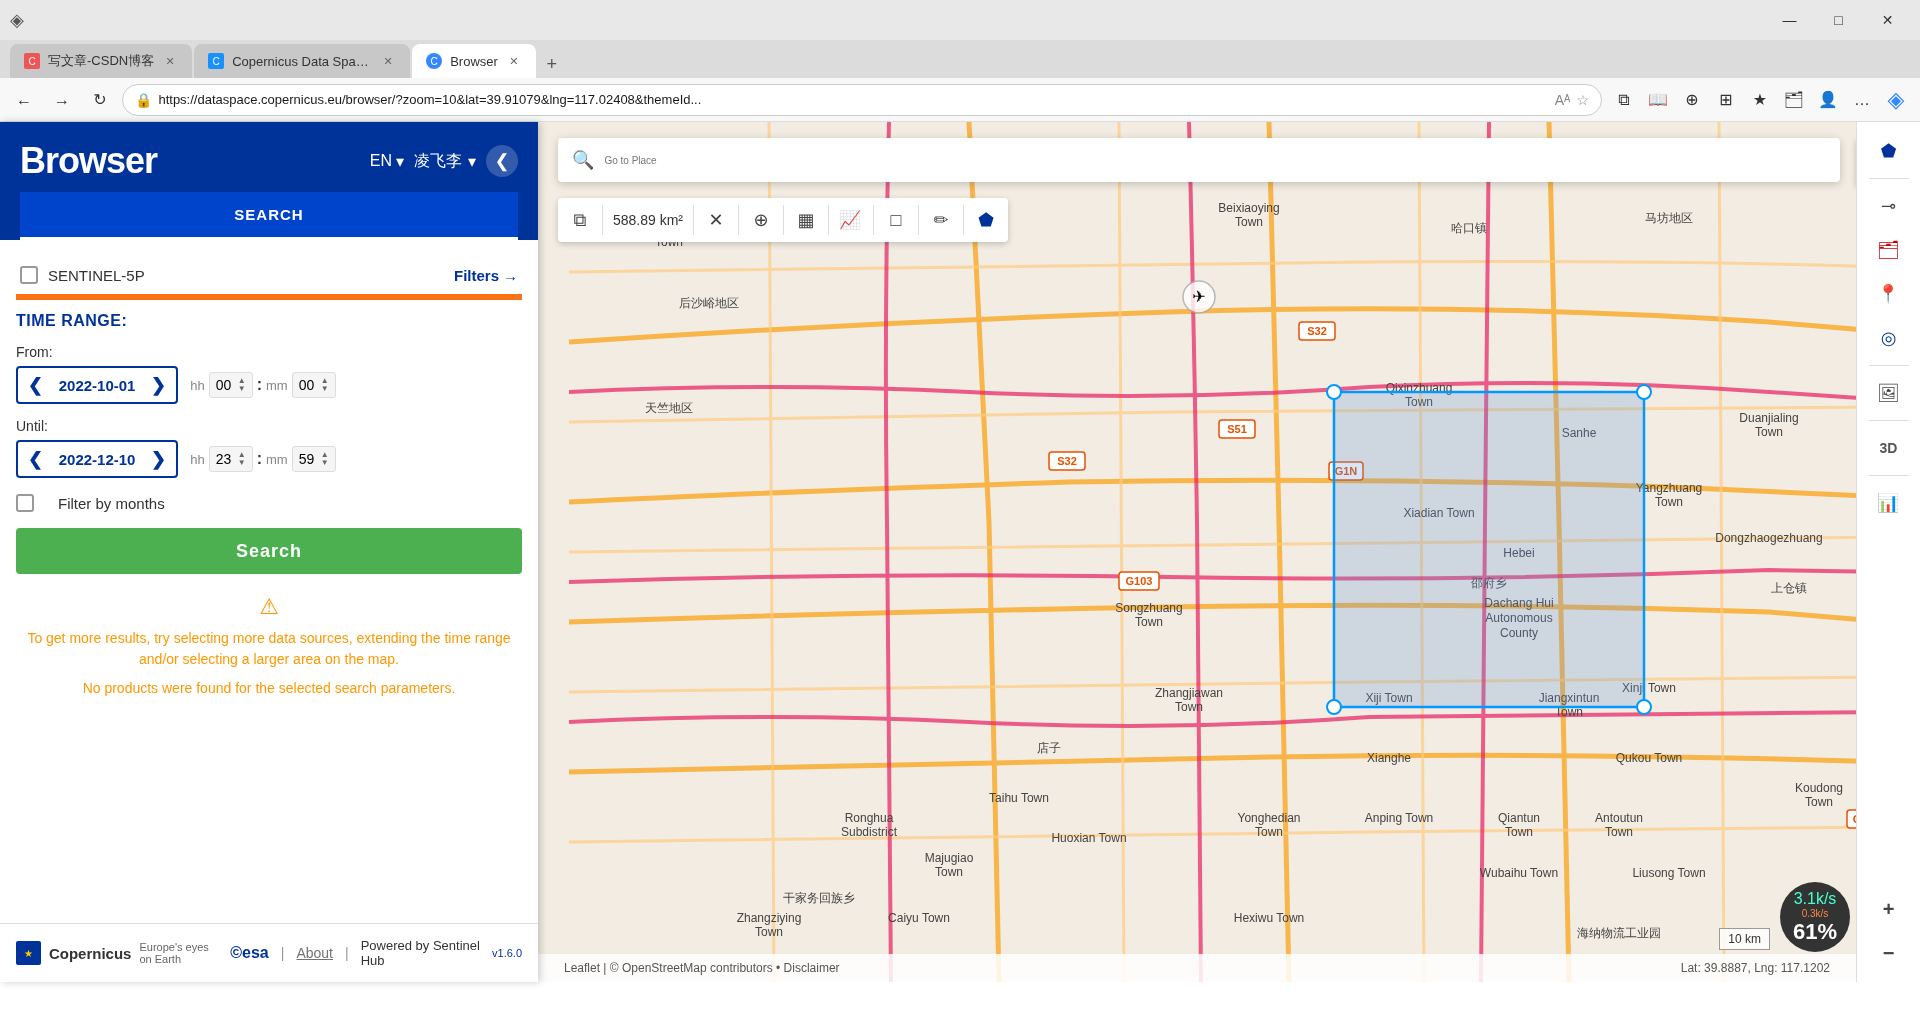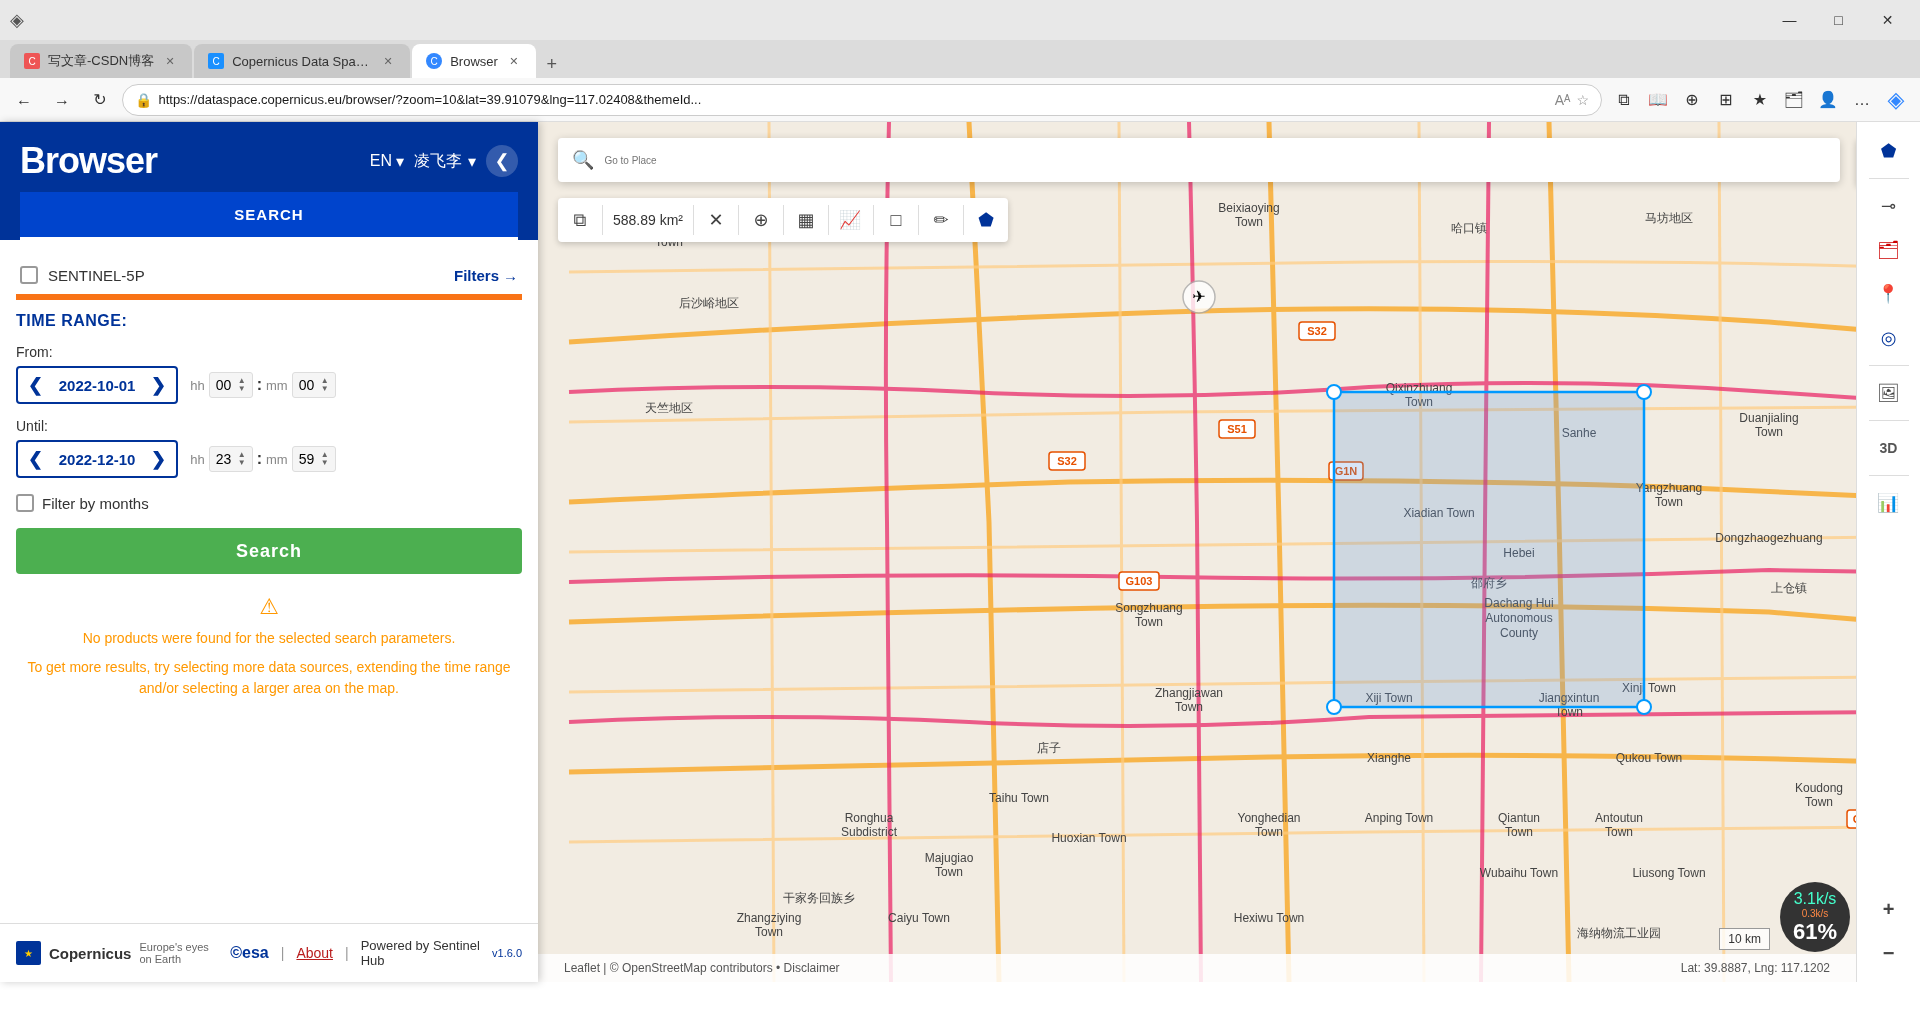--- a/index.html
+++ b/index.html
@@ -55,37 +55,37 @@
     .date-picker { display: flex; align-items: center; gap: 4px; border: 2px solid #003399; border-radius: 4px; padding: 6px 10px; }
     .date-arrow { color: #003399; font-size: 18px; cursor: pointer; font-weight: bold; }
     .date-value { color: #003399; font-size: 15px; font-weight: 600; min-width: 100px; text-align: center; }
     .time-picker { display: flex; align-items: center; gap: 4px; }
     .time-label { color: #888; font-size: 13px; }
     .time-input { width: 44px; background: #f5f5f5; border: 1px solid #ddd; border-radius: 3px; padding: 4px 6px; text-align: center; font-size: 14px; display: flex; align-items: center; justify-content: space-between; }
     .time-spin { display: flex; flex-direction: column; margin-left: 2px; cursor: pointer; }
     .time-spin span { font-size: 8px; color: #666; line-height: 1; }
     .time-sep { font-size: 16px; color: #333; font-weight: bold; }
 
-    .filter-months-row { display: flex; align-items: center; gap: 8px; margin-bottom: 16px; }
+    .filter-months-row { display: flex; align-items: center; gap: 24px; margin-bottom: 16px; }
     .filter-checkbox { width: 18px; height: 18px; border: 2px solid #999; border-radius: 3px; flex-shrink: 0; }
     .filter-months-label { font-size: 15px; color: #333; }
 
     .search-btn { width: 100%; height: 46px; background: #4CAF50; border: none; border-radius: 4px; color: #fff; font-size: 18px; font-weight: 700; cursor: pointer; letter-spacing: 1px; }
 
     .warning-section { margin-top: 20px; text-align: center; padding: 0 8px; }
     .warning-icon { font-size: 22px; color: #ff9800; margin-bottom: 8px; }
     .warning-text { color: #ff9800; font-size: 14px; line-height: 1.5; margin-bottom: 8px; }
     .warning-text.secondary { color: #ff9800; font-size: 14px; }
 
     .sidebar-footer { padding: 14px 16px; border-top: 1px solid #ddd; display: flex; align-items: center; gap: 12px; font-size: 14px; background: #fff; }
     .footer-logo { display: flex; align-items: center; gap: 8px; }
     .eu-flag { width: 36px; height: 24px; background: #003399; border-radius: 2px; display: flex; align-items: center; justify-content: center; color: #ffcc00; font-size: 10px; }
     .copernicus-text { font-size: 15px; font-weight: 600; color: #333; }
     .footer-divider { color: #999; }
-    .about-link { color: #b91c1c; text-decoration: underline; cursor: pointer; text-align: right; }
+    .about-link { color: #737373; text-decoration: underline; cursor: pointer; text-align: right; }
     .footer-powered { color: #333; font-size: 13px; }
     .footer-version { font-size: 11px; color: #003399; margin-left: auto; }
 
     
     .map-area { flex: 1; position: relative; overflow: hidden; background: #f2efe9; }
 
     
     .map-search { position: absolute; top: 16px; left: 20px; right: 80px; height: 44px; background: #fff; border-radius: 4px; box-shadow: 0 2px 8px rgba(0,0,0,0.2); display: flex; align-items: center; padding: 0 14px; gap: 10px; z-index: 5; }
     .map-search-icon { color: #555; font-size: 18px; }
     .map-search-input { flex: 1; border: none; outline: none; font-size: 10px; color: #0369a1; background: transparent; }
@@ -282,22 +282,22 @@
         <div class="filter-checkbox"></div>
         <span class="filter-months-label">Filter by months</span>
       </div>
 
       
       <button class="search-btn">Search</button>
 
       
       <div class="warning-section">
         <div class="warning-icon">⚠</div>
+        <div class="warning-text secondary">To get more results, try selecting more data sources, extending the time range and/or selecting a larger area on the map.</div>
         <div class="warning-text">No products were found for the selected search parameters.</div>
-        <div class="warning-text secondary">To get more results, try selecting more data sources, extending the time range and/or selecting a larger area on the map.</div>
       </div>
     </div>
 
     <div class="sidebar-footer">
       <div class="footer-logo">
         <div class="eu-flag">★</div>
         <span class="copernicus-text">Copernicus</span>
         <span style="font-size:11px;color:#666;">Europe's eyes on Earth</span>
       </div>
       <span style="color:#003399;font-size:16px;font-weight:700;">©esa</span>

